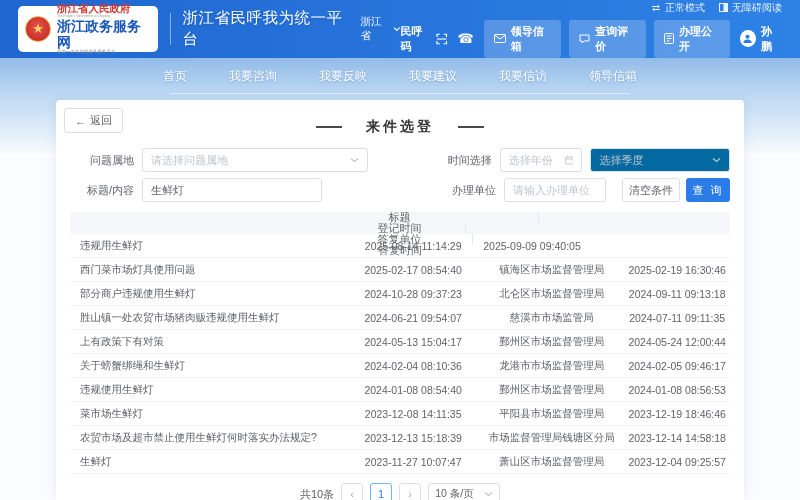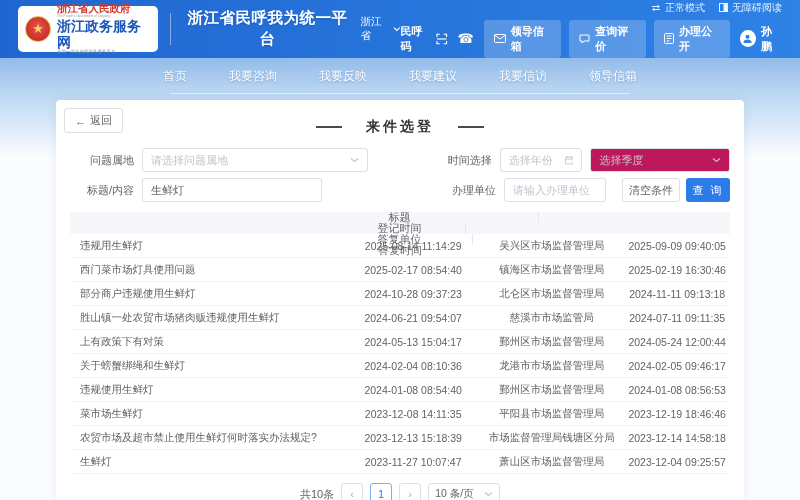--- a/index.html
+++ b/index.html
@@ -16,21 +16,21 @@
   .logo-box { background:#fff; border-radius:5px; padding:3px 7px; display:flex; align-items:center; gap:6px; height:46px; }
   .emblem { width:26px; height:26px; border-radius:50%;
     background:radial-gradient(circle at 50% 42%,#e8554d 0%,#c9302a 70%,#a61f1a 100%);
     border:1.5px solid #e9b74c; color:#f6d464; font-size:13px; line-height:23px; text-align:center; flex:0 0 auto; }
   .logo-texts { display:flex; flex-direction:column; line-height:1.1; }
   .gov-title { color:#ce3a33; font-weight:bold; font-size:10.5px; }
   .gov-sub { color:#999; font-size:3.5px; transform:scale(.9); transform-origin:left; }
   .svc-title { color:#1b57b8; font-weight:bold; font-size:14px; margin-top:1px; }
   .svc-sub { color:#888; font-size:4.5px; }
   .header-divider { width:1px; height:32px; background:rgba(255,255,255,.45); margin:0 12px; }
-  .platform-title { color:#fff; font-weight:bold; font-size:15.5px; letter-spacing:.5px; text-shadow:0 1px 2px rgba(0,40,100,.25);text-align:center; }
+  .platform-title { color:#fff; font-weight:normal; font-size:15.5px; letter-spacing:.5px; text-shadow:0 1px 2px rgba(0,40,100,.25); }
   .region-select { color:#fff; font-size:10.5px; margin-left:8px; display:flex; align-items:center; gap:2px; cursor:pointer; }
   .header-right { margin-left:auto; display:flex; flex-direction:column; align-items:flex-end; gap:5px; }
   .header-right-top { display:flex; align-items:center; gap:14px; color:#eaf2fd; font-size:10px; }
   .hr-top-item { display:flex; align-items:center; gap:4px; cursor:pointer; }
   .header-right-bottom { display:flex; align-items:center; gap:10px;font-weight:bold; }
   .minhu { display:flex; align-items:center; gap:4px; color:#fff; font-size:11px; cursor:pointer; }
   .phone-glyph { color:#fff; font-size:13px; cursor:pointer; }
   .hbtn { background:rgba(255,255,255,.22); border-radius:3px; color:#fff; font-size:11px;
     padding:4px 10px; display:flex; align-items:center; gap:5px; cursor:pointer; }
   .user-chip { display:flex; align-items:center; gap:5px; color:#fff; font-size:11px; cursor:pointer; }
@@ -58,21 +58,21 @@
   .frow { display:flex; align-items:center; height:24px; font-size:11px; }
   .flabel { color:#606266; width:64px; text-align:right; margin-right:8px; flex:0 0 auto; }
   .ctrl { height:24px; border:1px solid #dcdfe6; border-radius:3px; background:#fff;
     display:flex; align-items:center; padding:0 8px; font-size:11px; color:#606266; }
   .ctrl input { border:none; outline:none; width:100%; font-size:11px; color:#606266; font-family:inherit; background:transparent; }
   .ctrl input::placeholder { color:#c0c4cc; }
   .placeholder { color:#c0c4cc; flex:1; }
   .sel-region { width:230px; }
   .lbl2-r1 { margin-left:60px; }
   .inp-year { width:84px; margin-right:8px; }
-  .sel-quarter { width:142px; background:#be185d; }
+  .sel-quarter { width:142px; background:#0369a1; }
   .inp-keyword { width:180px; }
   .lbl2-r2 { margin-left:110px; }
   .inp-unit { width:102px; }
   .clear-btn { margin-left:16px; width:58px; height:24px; border:1px solid #dcdfe6; border-radius:3px; background:#fff;
     color:#606266; font-size:11px; display:flex; align-items:center; justify-content:center; cursor:pointer; }
   .search-btn { margin-left:6px; width:44px; height:24px; border:none; border-radius:3px; background:#2b7ce9;
     color:#fff; font-size:11px; display:flex; align-items:center; justify-content:center; cursor:pointer; letter-spacing:2px; }
   .chev { margin-left:auto; }
 
   
@@ -247,34 +247,33 @@
     <div class="thead">
       <div class="th c0">标题</div>
       <div class="th c1">登记时间</div>
       <div class="th c2">答复单位</div>
       <div class="th c3">答复时间</div>
     </div>
     <div>
         <div class="trow">
           <div class="cell c0">违规用生鲜灯</div>
           <div class="cell c1">2025-08-14 11:14:29</div>
-          <div class="cell c2">吴兴区市场监督管理局</div>
           <div class="cell c3">2025-09-09 09:40:05</div>
         </div>
         <div class="trow">
           <div class="cell c0">西门菜市场灯具使用问题</div>
           <div class="cell c1">2025-02-17 08:54:40</div>
           <div class="cell c2">镇海区市场监督管理局</div>
           <div class="cell c3">2025-02-19 16:30:46</div>
         </div>
         <div class="trow">
           <div class="cell c0">部分商户违规使用生鲜灯</div>
           <div class="cell c1">2024-10-28 09:37:23</div>
           <div class="cell c2">北仑区市场监督管理局</div>
-          <div class="cell c3">2024-11-11 09:13:18</div>
+          <div class="cell c3">2024-09-11 09:13:18</div>
         </div>
         <div class="trow">
           <div class="cell c0">胜山镇一处农贸市场猪肉贩违规使用生鲜灯</div>
           <div class="cell c1">2024-06-21 09:54:07</div>
           <div class="cell c2">慈溪市市场监管局</div>
           <div class="cell c3">2024-07-11 09:11:35</div>
         </div>
         <div class="trow">
           <div class="cell c0">上有政策下有对策</div>
           <div class="cell c1">2024-05-13 15:04:17</div>

